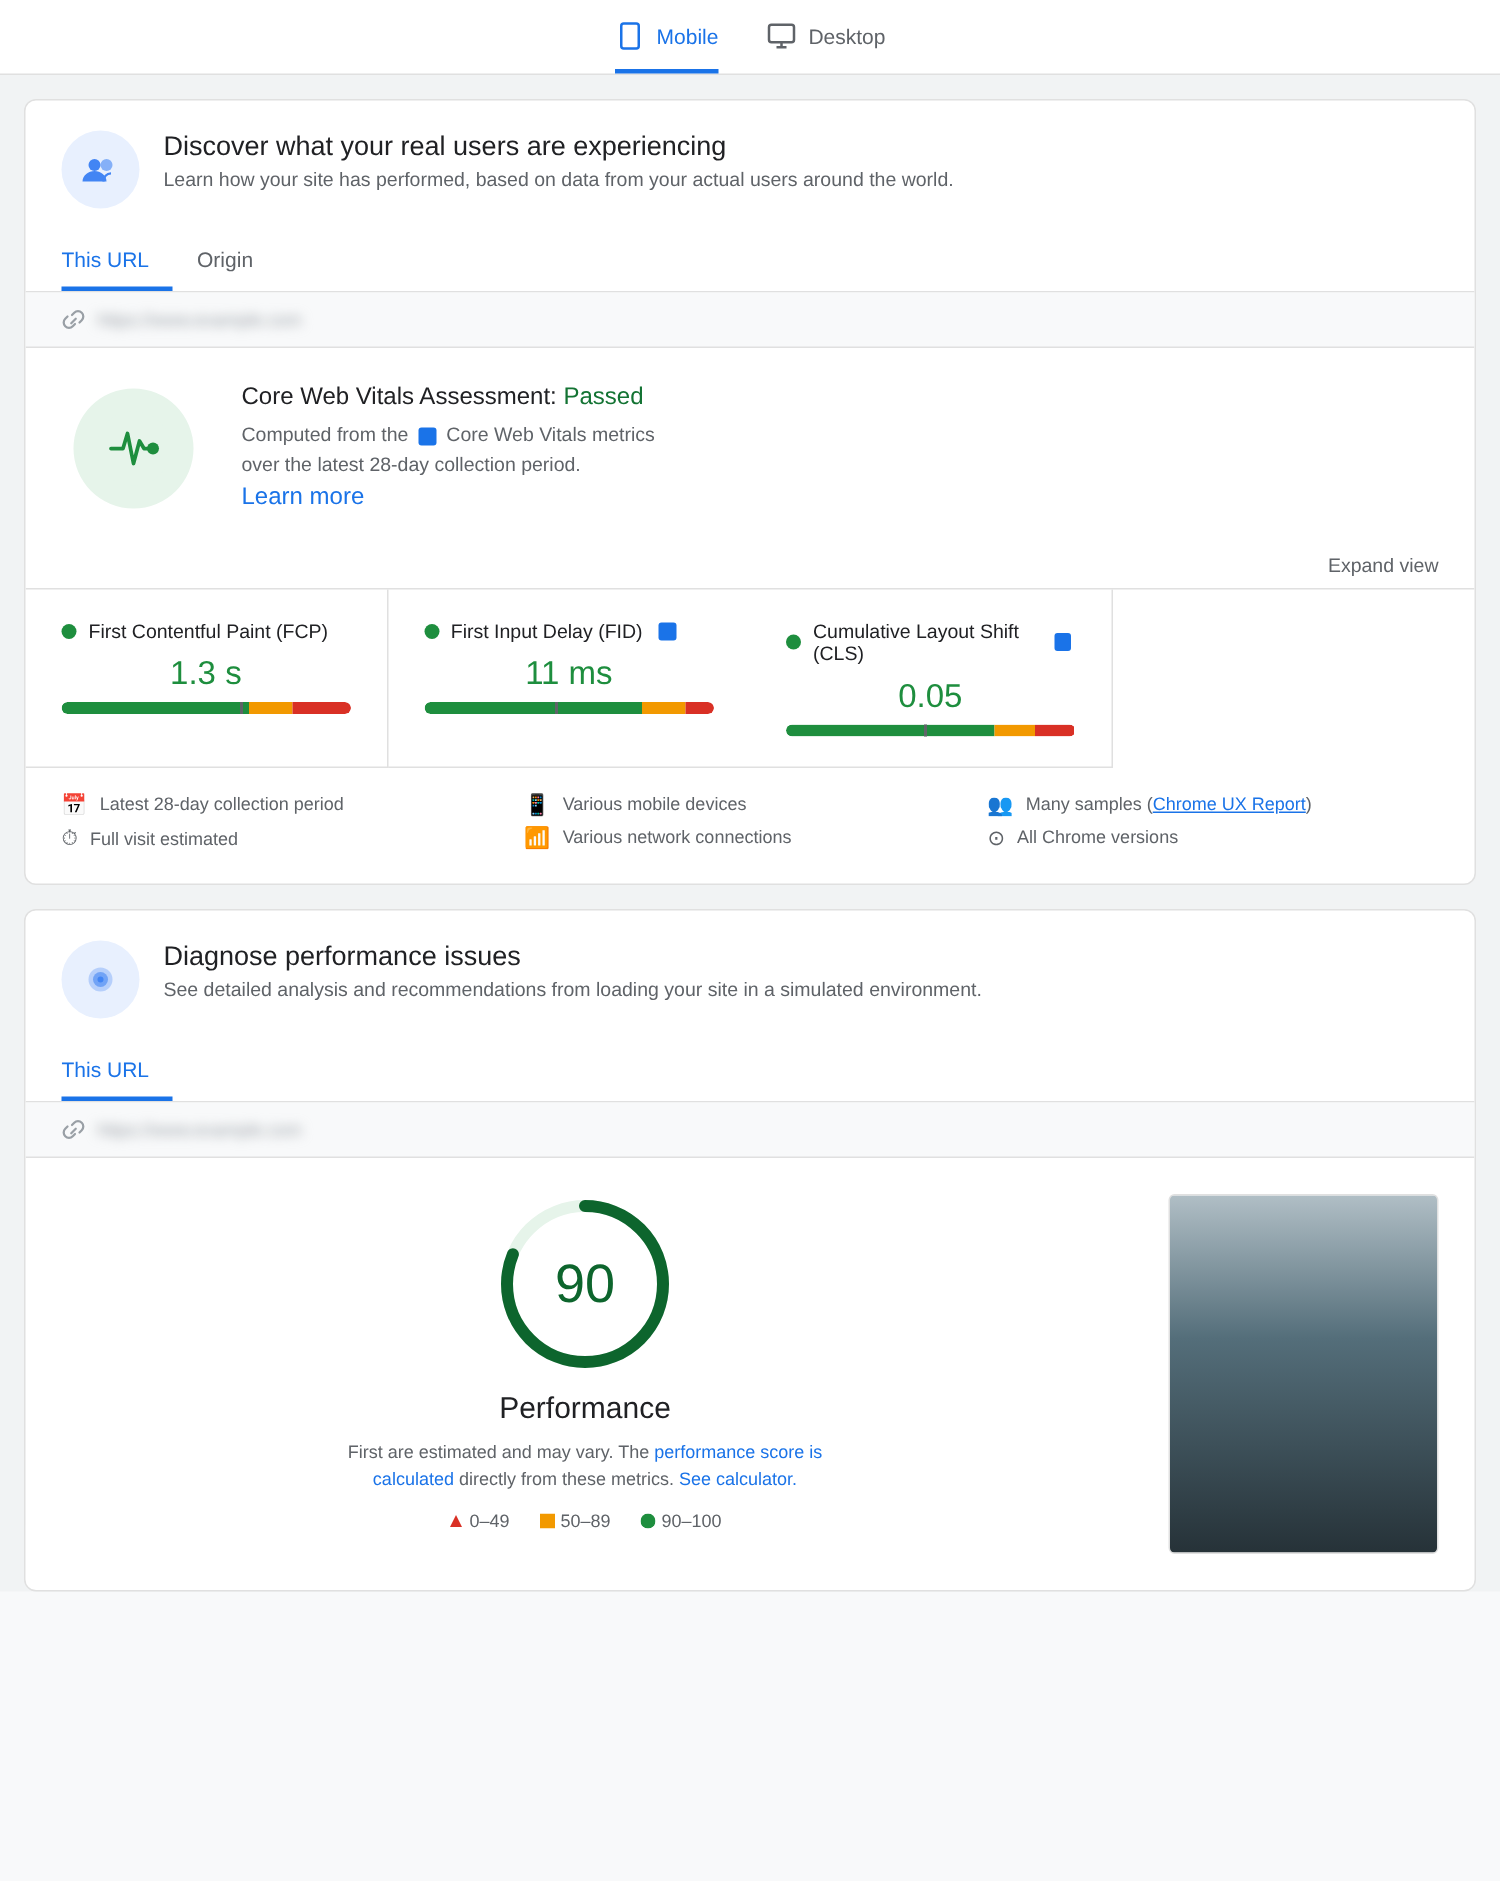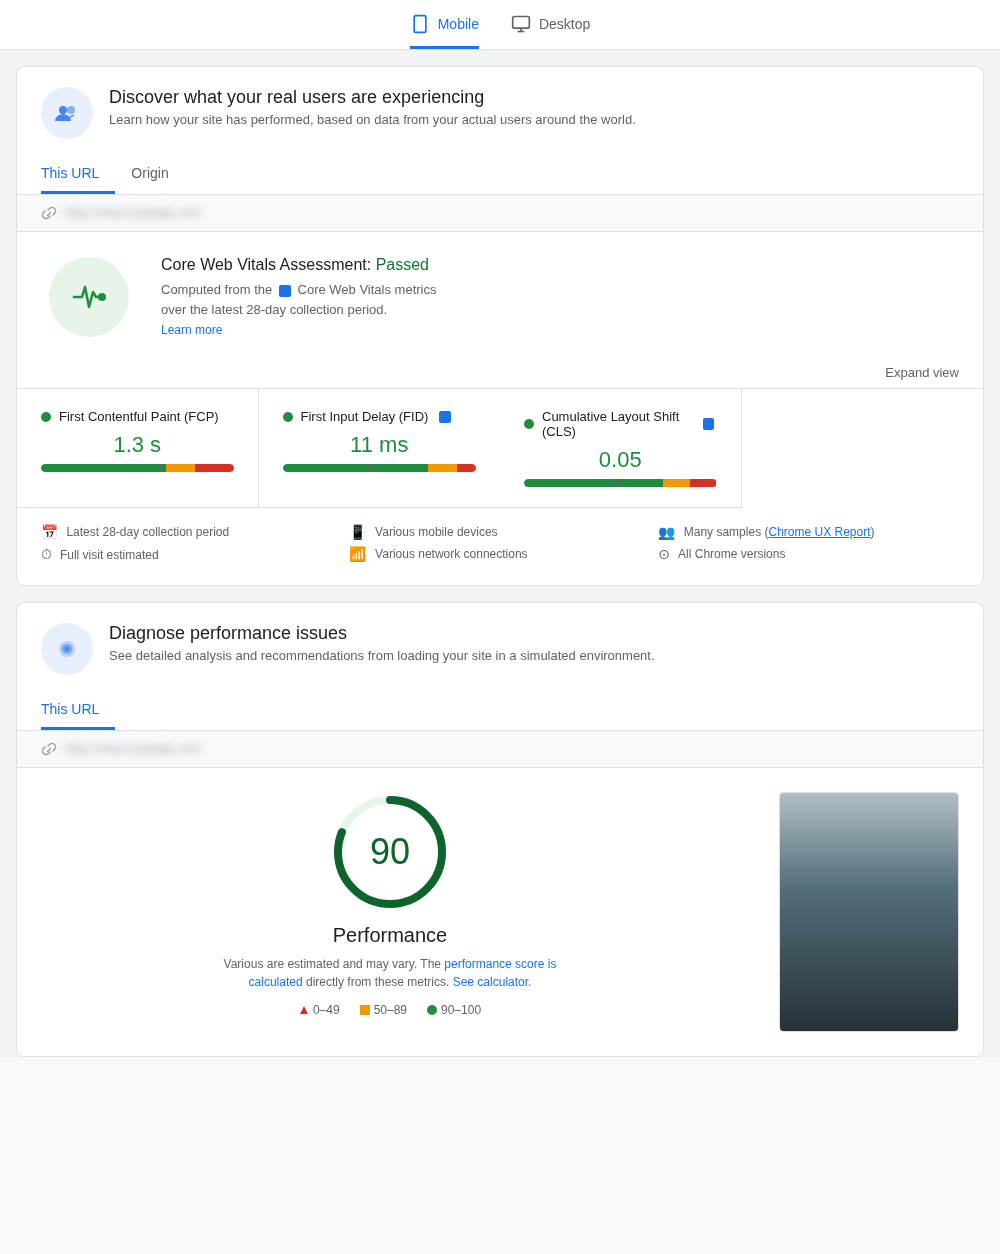--- a/index.html
+++ b/index.html
@@ -30,21 +30,21 @@
     
     .url-bar { display: flex; align-items: center; gap: 8px; padding: 10px 24px; background: #f8f9fa; border-bottom: 1px solid #e0e0e0; }
     .url-text { font-size: 12px; color: #9aa0a6; }
 
     
     .assessment-section { display: flex; align-items: center; gap: 32px; padding: 24px 32px; }
     .assessment-icon { width: 80px; height: 80px; border-radius: 50%; background: #e6f4ea; display: flex; align-items: center; justify-content: center; flex-shrink: 0; }
     .assessment-text h3 { font-size: 16px; font-weight: 400; color: #202124; }
     .assessment-text h3 span.passed { color: #137333; font-weight: 500; margin-top: 19px; }
     .assessment-text p { font-size: 13px; color: #5f6368; margin-top: 6px; line-height: 1.5; }
-    .assessment-text .learn-more { color: #1a73e8; text-decoration: none; font-size: 12px; display: inline-block; margin-top: 4px; }
+    .assessment-text .learn-more { color: #1a73e8; text-decoration: none; font-size: 16px; display: inline-block; margin-top: 4px; }
     .crux-badge { display: inline-block; width: 12px; height: 12px; background: #1a73e8; border-radius: 2px; margin: 0 3px; vertical-align: middle; }
 
     
     .expand-row { text-align: right; padding: 4px 24px 8px; font-size: 13px; color: #5f6368; }
 
     
     .metrics-grid { display: grid; grid-template-columns: 1fr 1fr 1fr 1fr; gap: 0; border-top: 1px solid #e0e0e0; }
     .metric-cell { padding: 20px 24px; border-bottom: 1px solid #e0e0e0; }
     .metric-cell:nth-child(1), .metric-cell:nth-child(3) { border-right: 1px solid #e0e0e0; }
     .metric-label { display: flex; align-items: center; gap: 8px; font-size: 13px; color: #202124; font-weight: 500; }
@@ -285,21 +285,21 @@
 
         <div class="score-circle">
           <svg width="120" height="120" viewBox="0 0 120 120">
             <circle cx="60" cy="60" r="52" fill="none" stroke="#e6f4ea" stroke-width="8"></circle>
             <circle cx="60" cy="60" r="52" fill="none" stroke="#0d652d" stroke-width="8" stroke-dasharray="295" stroke-dashoffset="30" stroke-linecap="round"></circle>
           </svg>
           <div class="score-number">90</div>
         </div>
         <div class="perf-label">Performance</div>
         <div class="perf-description">
-          <span>Various are estimated and may vary. The</span>
+          <span>First are estimated and may vary. The</span>
           <a href="#"> <span>performance score is calculated</span></a>
           <span>directly from these metrics.</span>
           <a href="#"> <span>See calculator.</span></a>
         </div>
         <div class="perf-legend">
           <div class="legend-item">
             <svg width="10" height="10" viewBox="0 0 10 10">
                 <polygon points="5,1 9,9 1,9" fill="#d93025"></polygon>
               </svg>
             <span>0–49</span>

